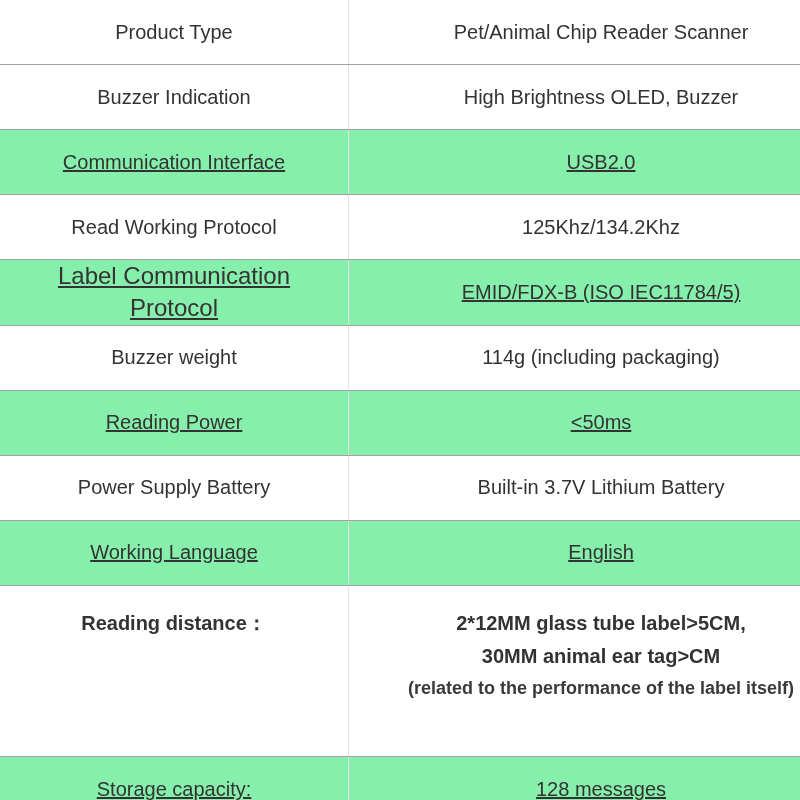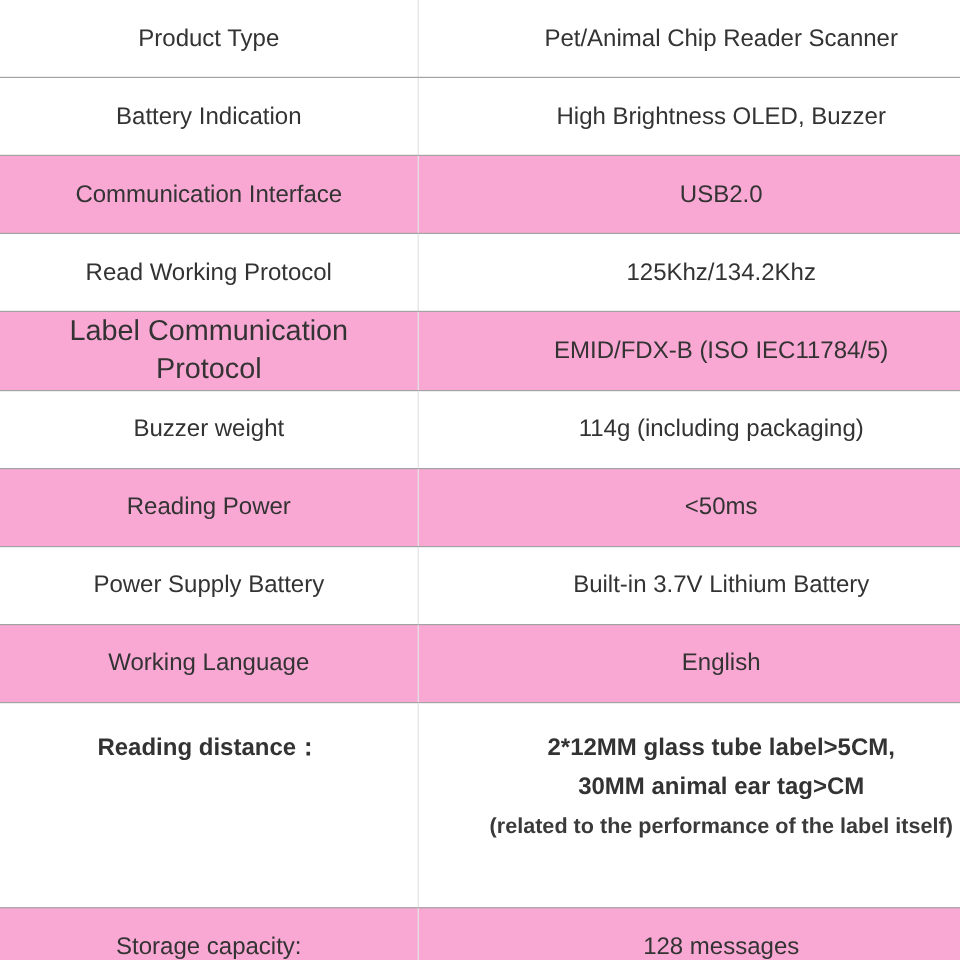--- a/index.html
+++ b/index.html
@@ -22,21 +22,22 @@
   .spec-table td {
     border-bottom: 1px solid #a3a3a3;
     vertical-align: middle;
     padding: 0 13px;
     font-size: 20px;
     line-height: 1.35;
     color: #333333;
     text-align: center;
   }
   .spec-table tr.alt td {
-    background: #f9a8d4;
+    background: #86efac;
+    text-decoration: underline;
   }
   .spec-table tr.plain td {
     background: #ffffff;
   }
   .col-label {
     width: 322px;
     border-right: 1px solid #e3e3e3;
   }
   .col-value {
     width: 478px;
@@ -73,21 +74,21 @@
     <tr class="plain r-normal">
       <td class="col-label">
           <span class="label-text">Product Type</span>
         </td>
       <td class="col-value">
           <span class="value-text">Pet/Animal Chip Reader Scanner</span>
         </td>
     </tr>
     <tr class="plain r-normal">
       <td class="col-label">
-          <span class="label-text">Battery Indication</span>
+          <span class="label-text">Buzzer Indication</span>
         </td>
       <td class="col-value">
           <span class="value-text">High Brightness OLED, Buzzer</span>
         </td>
     </tr>
     <tr class="alt r-normal">
       <td class="col-label">
           <span class="label-text">Communication Interface</span>
         </td>
       <td class="col-value">

